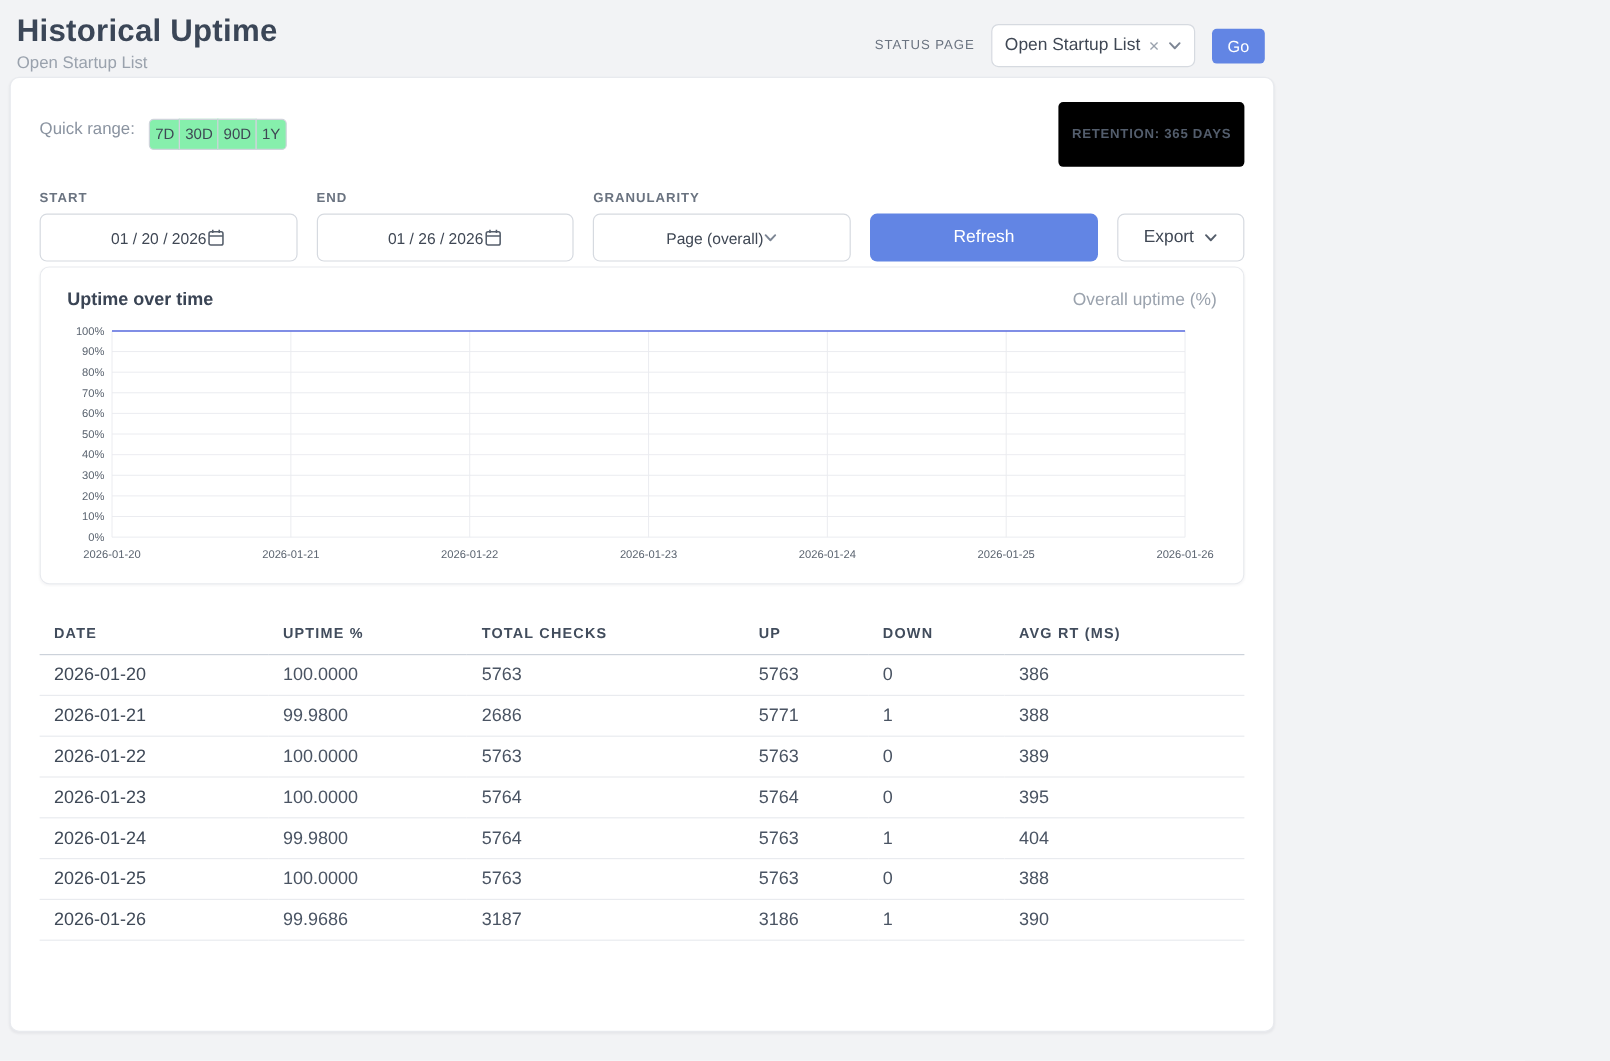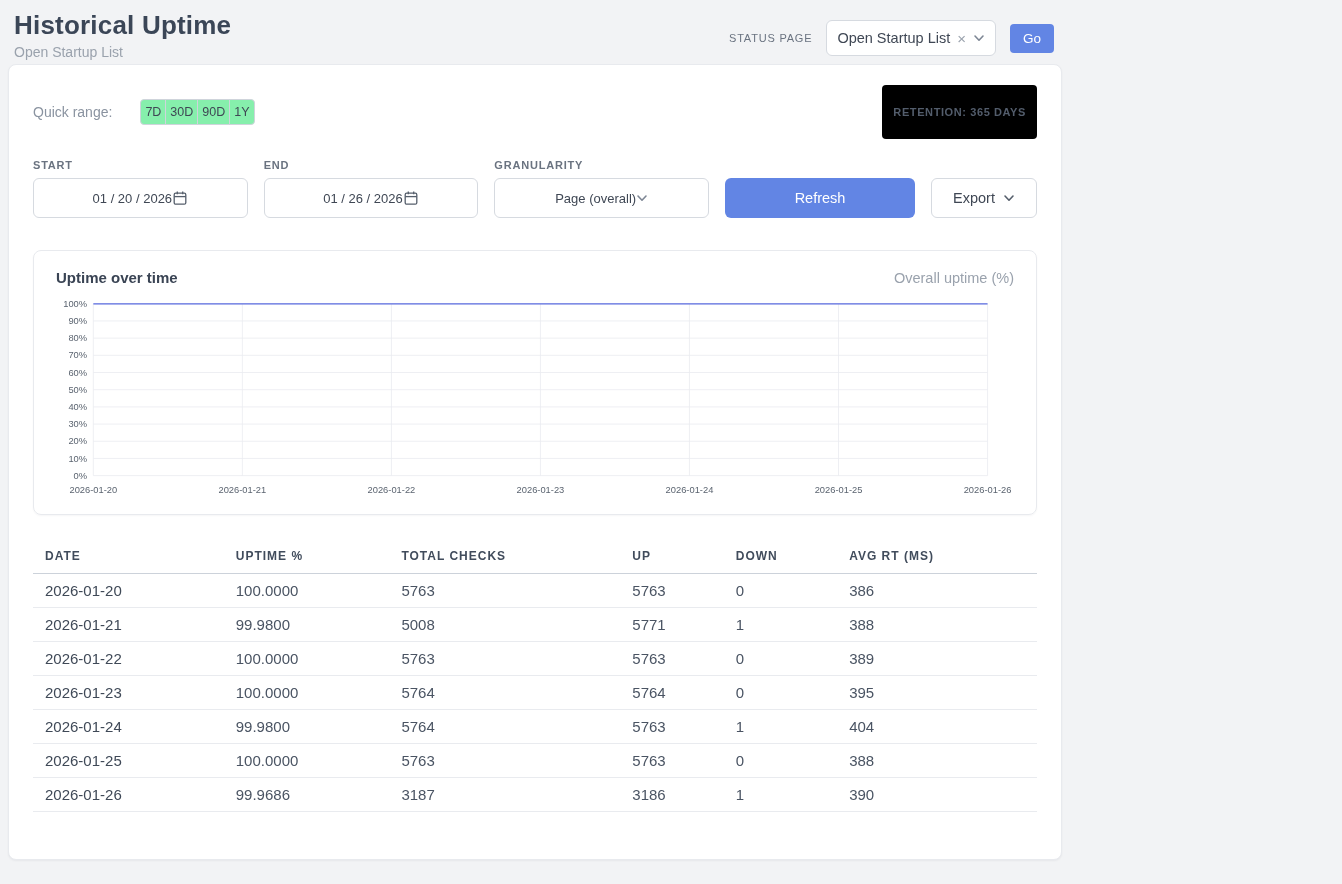--- a/index.html
+++ b/index.html
@@ -30,21 +30,21 @@
 
   
   .card {
     margin:0 8px; background:#fff; border:1px solid #e8eaee; border-radius:8px;
     box-shadow:0 1px 2px rgba(16,24,40,.05);
     padding:20px 24px; height:796px;
   }
 
   
   .row1 { display:flex; justify-content:space-between; align-items:center; }
-  .row1-left { display:flex; align-items:center; gap:28px; }
+  .row1-left { display:flex; align-items:flex-start; gap:12px; }
   .qr-label { font-size:14px; color:#8a93a0; }
   .qr-group { display:flex; }
   .qr-btn {
     background:#86efac; border:1px solid #cfd4db; color:#3f4754;
     font-size:12.5px; padding:5px 4px; margin-left:-1px; cursor:pointer;
     font-family:inherit;
   }
   .qr-btn:first-child { border-radius:4px 0 0 4px; margin-left:0; }
   .qr-btn:last-child { border-radius:0 4px 4px 0; }
   .badge {
@@ -67,21 +67,21 @@
   }
   .export-btn {
     width:106px; height:40px; flex:0 0 106px; background:#fff; border:1px solid #d6dae0;
     border-radius:6px; font-size:14.5px; color:#3f4754; cursor:pointer; font-family:inherit;
     display:flex; align-items:center; justify-content:center; gap:8px;
   }
   .icon svg { display:block; }
 
   
   .chart-card {
-    margin-top:32px; border:1px solid #e8eaee; border-radius:8px;
+    margin-top:4px; border:1px solid #e8eaee; border-radius:8px;
     box-shadow:0 1px 2px rgba(16,24,40,.04);
     padding:18px 22px 10px 22px;
   }
   .chart-head { display:flex; justify-content:space-between; align-items:center; }
   .chart-title { font-size:15px; font-weight:700; color:#3a4454; }
   .chart-legend { font-size:14.5px; color:#9aa2ad; }
   .chart-svg { width:100%; height:auto; margin-top:10px; display:block; }
 
   
   .table-wrap { margin-top:24px; }
@@ -255,21 +255,21 @@
               <td class="c-date">2026-01-20</td>
               <td>100.0000</td>
               <td>5763</td>
               <td>5763</td>
               <td>0</td>
               <td>386</td>
             </tr>
             <tr>
               <td class="c-date">2026-01-21</td>
               <td>99.9800</td>
-              <td>5008</td>
+              <td>2686</td>
               <td>5771</td>
               <td>1</td>
               <td>388</td>
             </tr>
             <tr>
               <td class="c-date">2026-01-22</td>
               <td>100.0000</td>
               <td>5763</td>
               <td>5763</td>
               <td>0</td>

